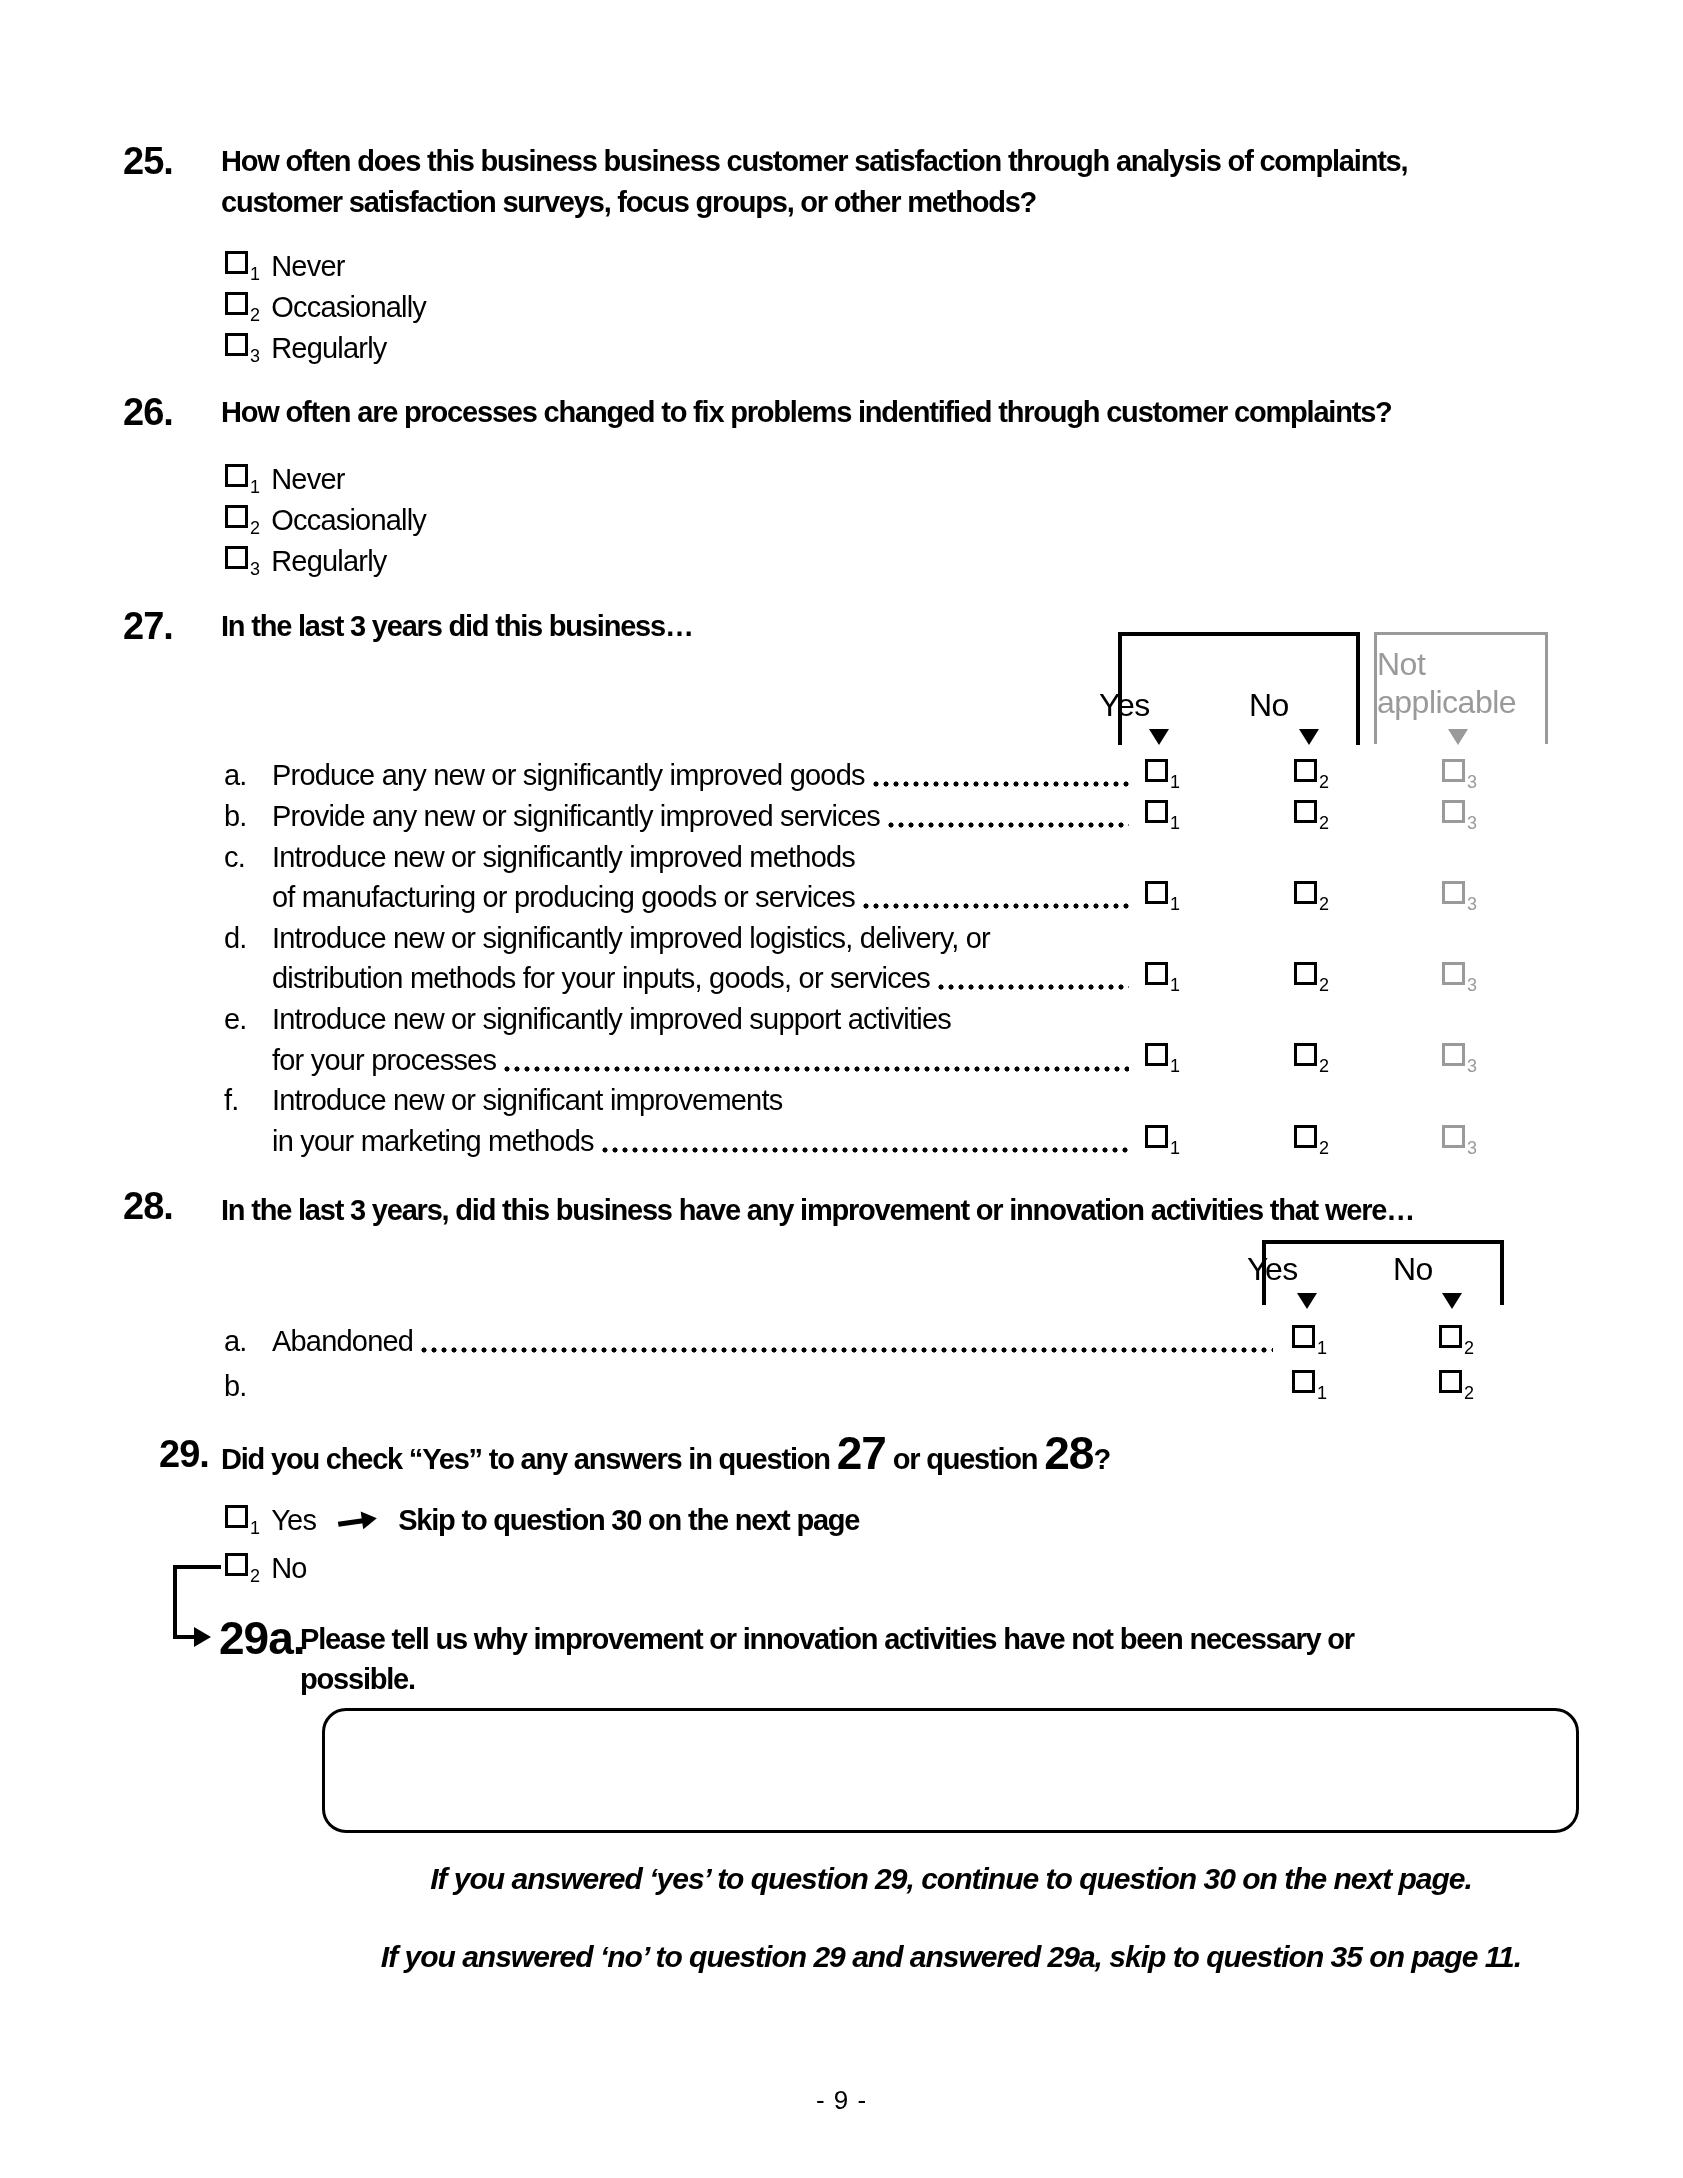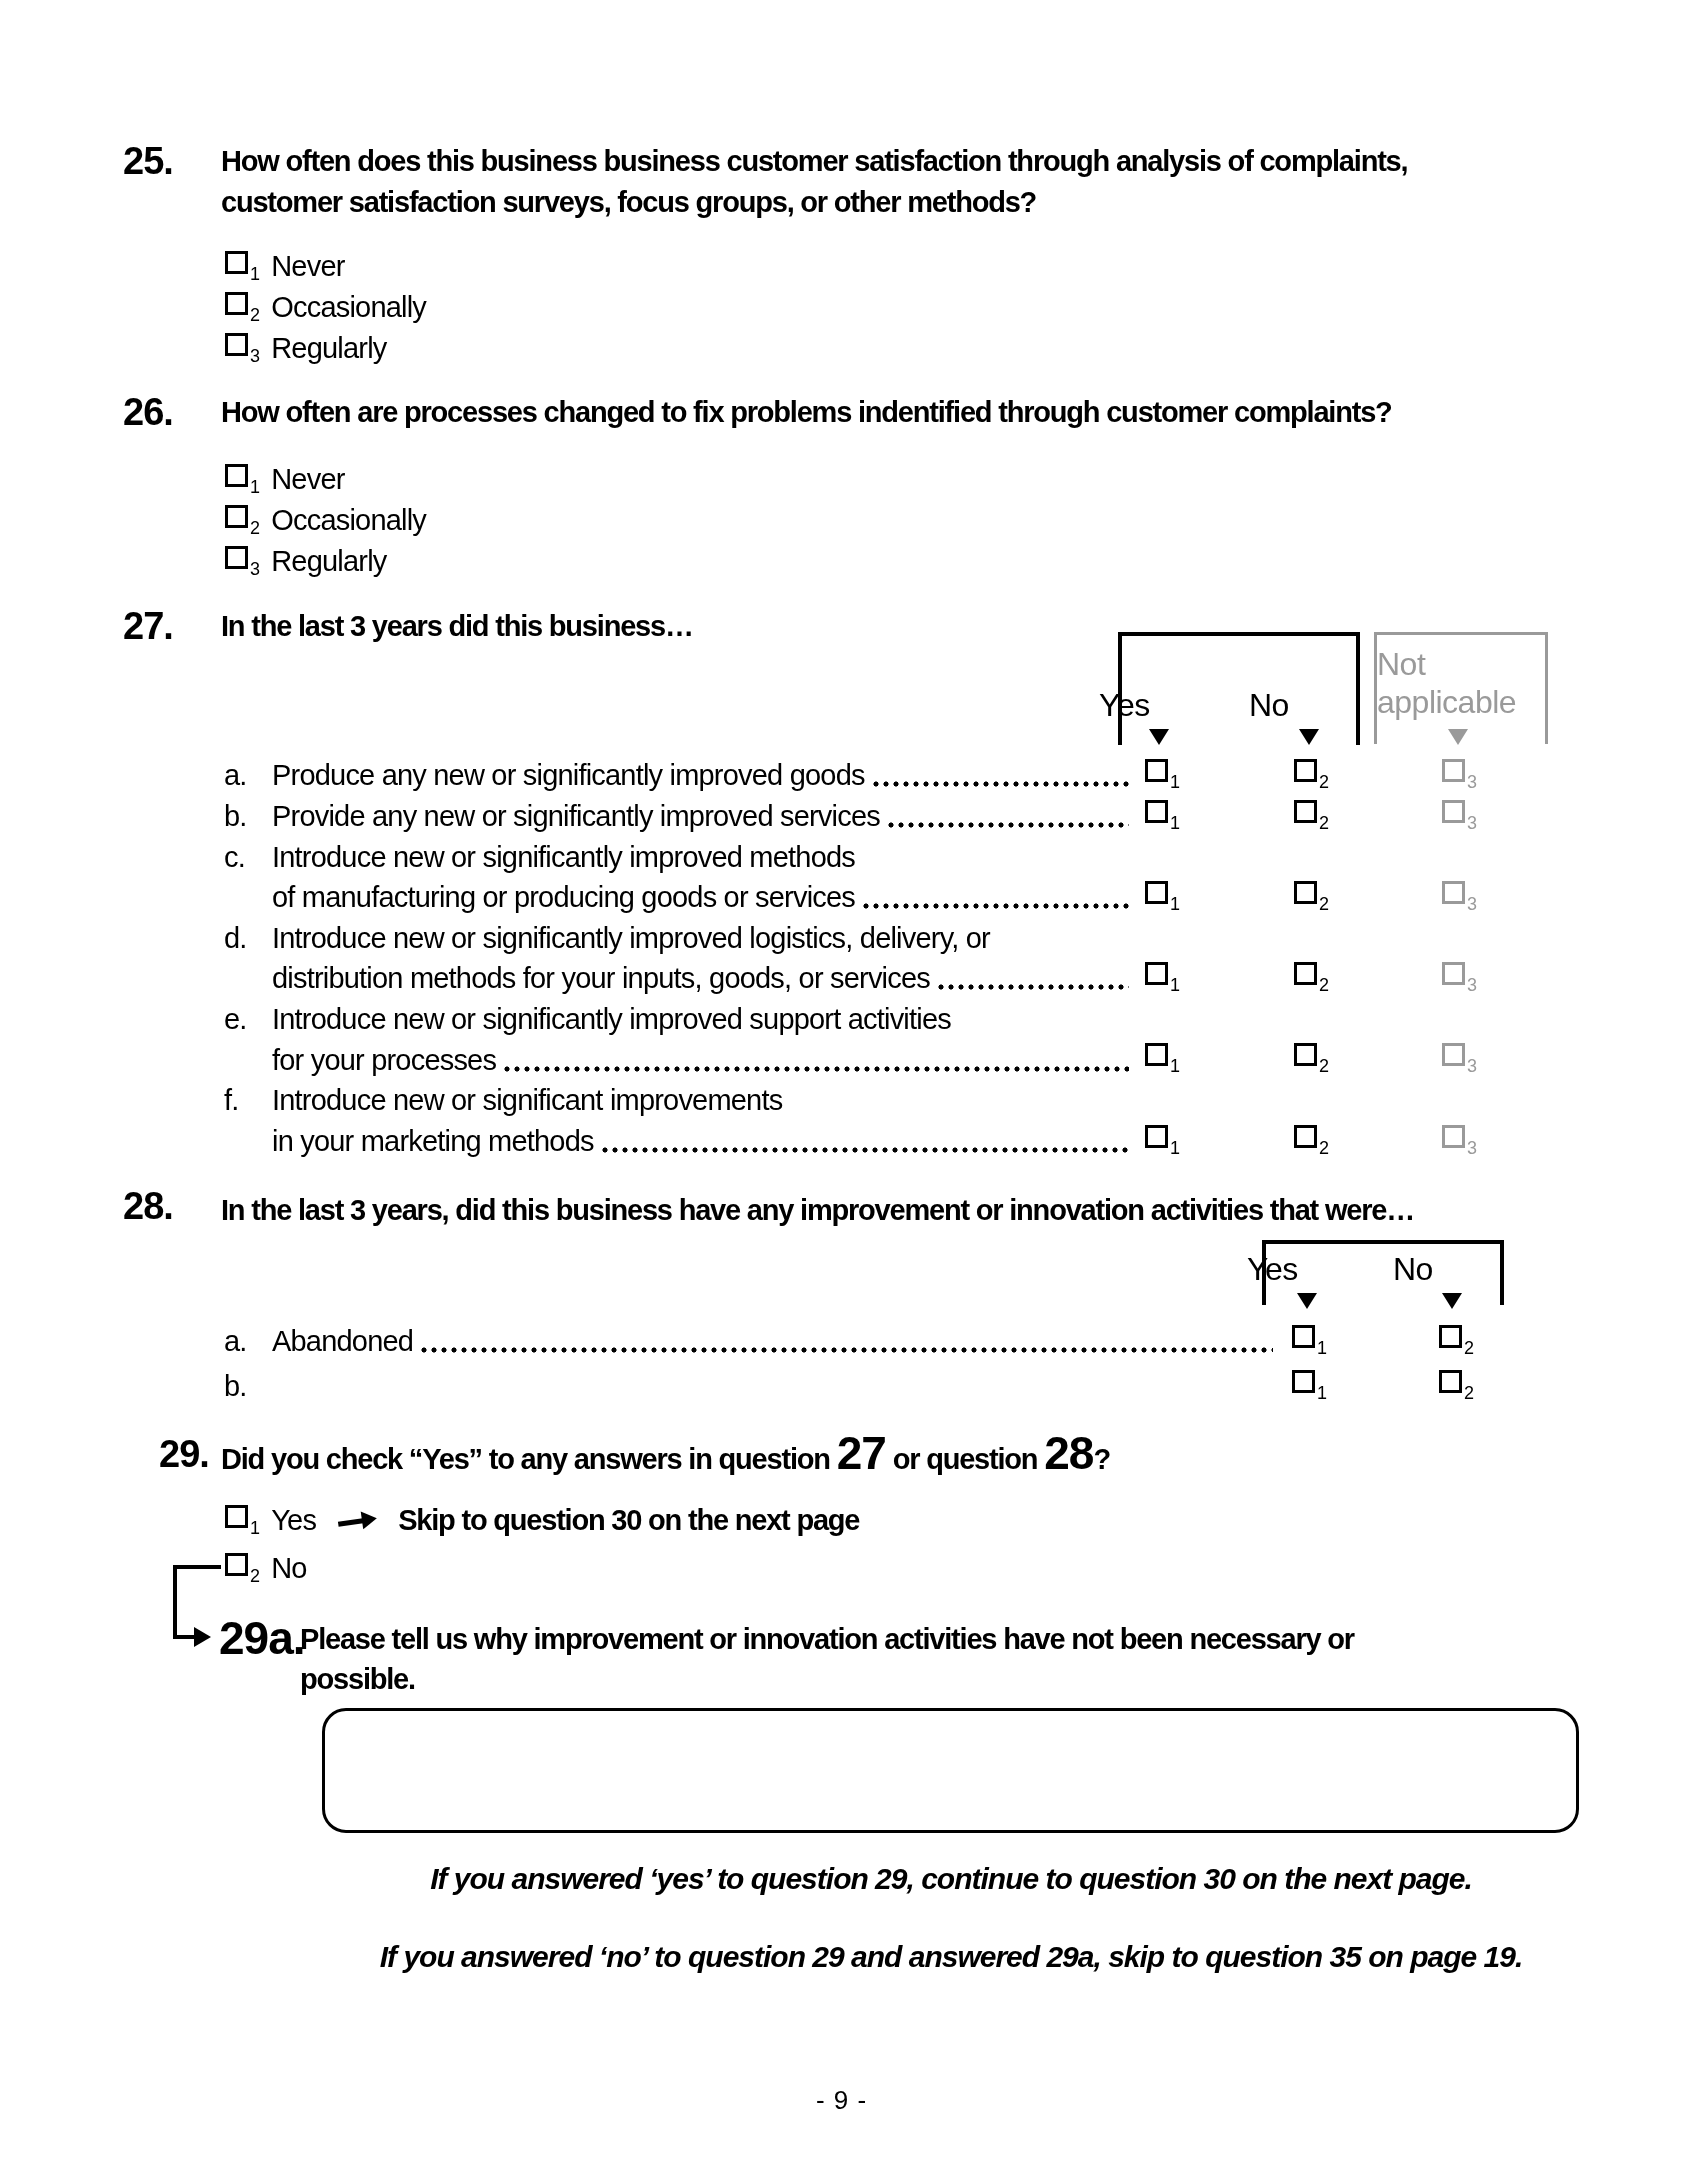--- a/index.html
+++ b/index.html
@@ -291,18 +291,18 @@
   <div class="flowline" style="left:173px;top:1635px;width:24px;height:4px;"></div>
   <div class="flowhead" style="left:194px;top:1627px;"></div>
 
   <div class="q29anum" style="left:219px;top:1614px;">29a.</div>
   <div class="q29atext" style="left:300px;top:1619px;width:1277px;">Please tell us why improvement or innovation activities have not been necessary or
 possible.</div>
 
   <div class="respbox"></div>
 
   <div class="note" style="top:1859px;">If you answered ‘yes’ to question 29, continue to question 30 on the next page.</div>
-  <div class="note" style="top:1937px;">If you answered ‘no’ to question 29 and answered 29a, skip to question 35 on page 19.</div>
+  <div class="note" style="top:1937px;">If you answered ‘no’ to question 29 and answered 29a, skip to question 35 on page 11.</div>
 
   <div class="pageno">- 9 -</div>
 
 </div>
 
 
 </body></html>

